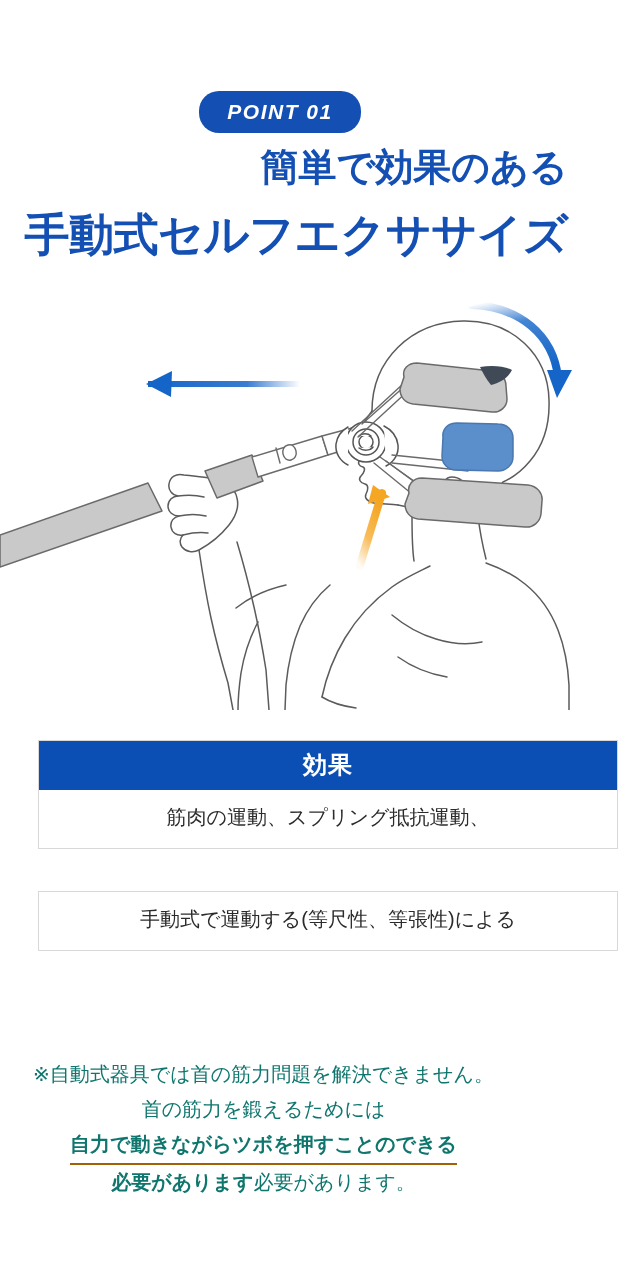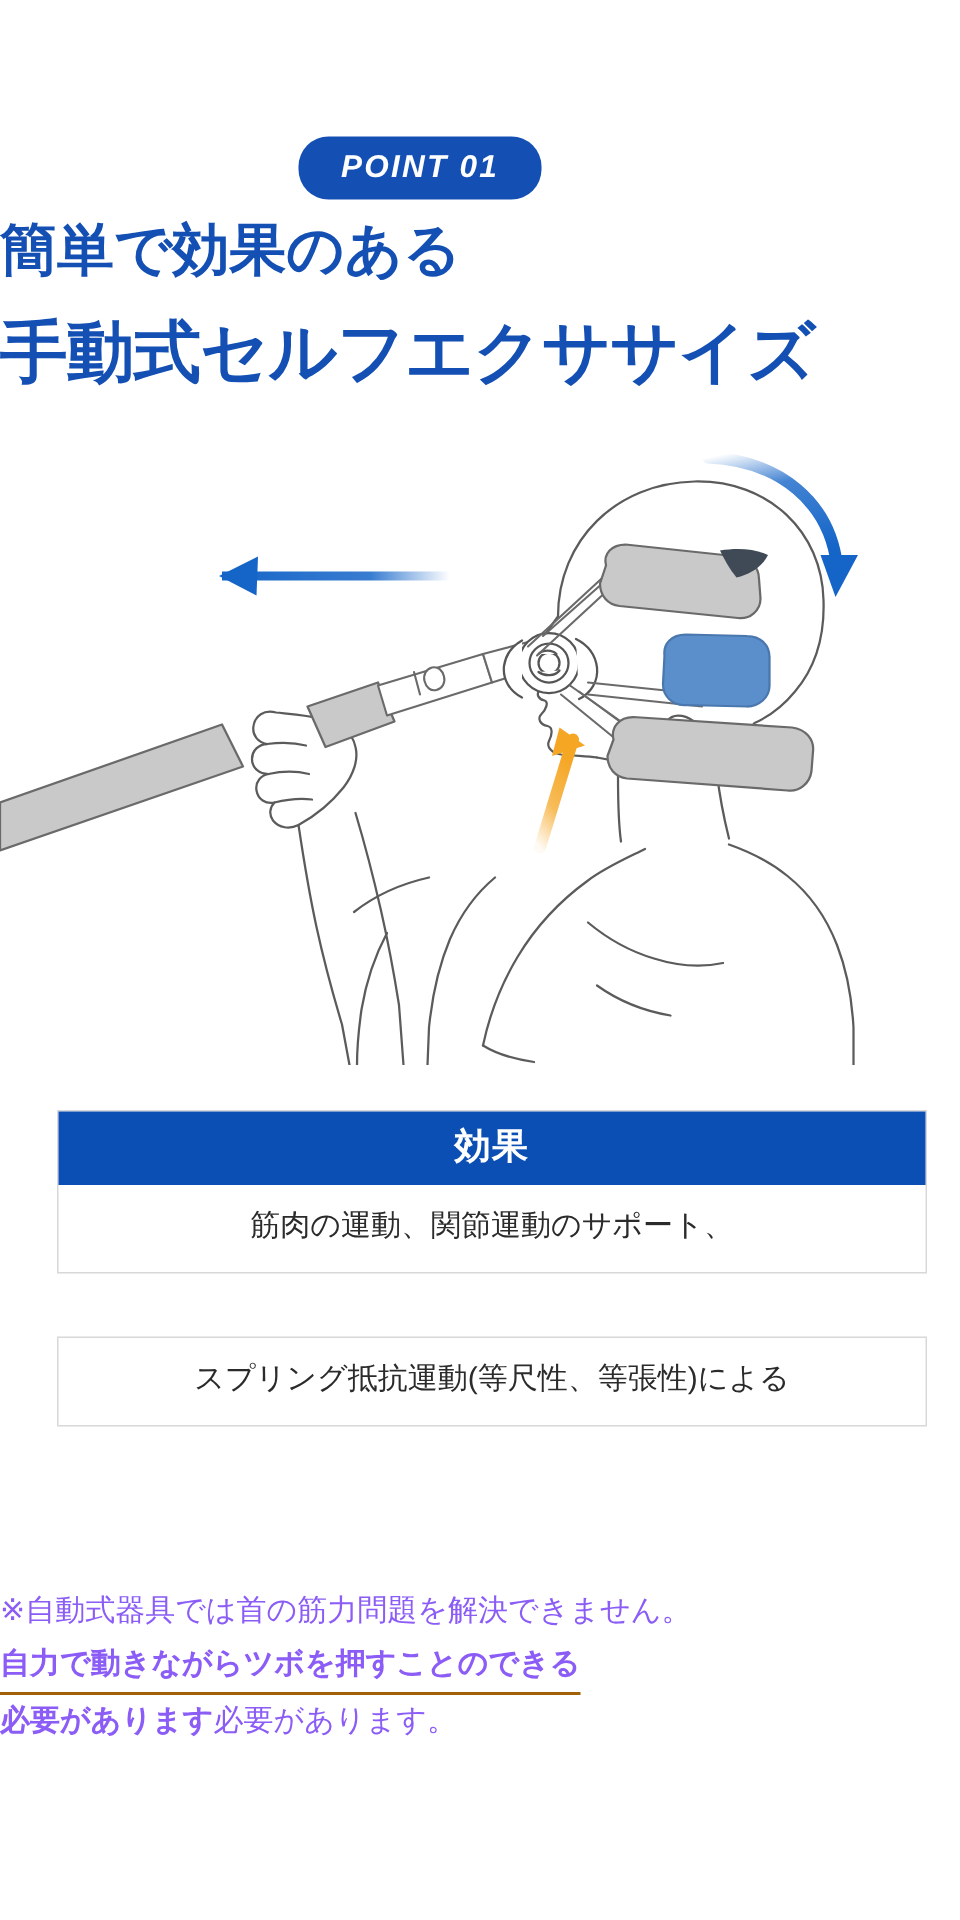--- a/index.html
+++ b/index.html
@@ -37,21 +37,21 @@
     padding: 10px 28px 11px 28px;
     border-radius: 20px;
   }
 
   
   .headline {
     position: absolute;
     top: 143px;
     left: 0;
     width: 568px;
-    text-align: left;
+    text-align: right;
     color: #1450B4;
   }
   .headline .line1 {
     display: block;
     font-size: 38px;
     font-weight: 600;
     line-height: 1.28;
     letter-spacing: 0px;
   }
   .headline .line2 {
@@ -103,24 +103,24 @@
     padding: 12px 10px 16px 10px;
   }
   .table-body .row2 { display: block; }
 
   
   .footnote {
     position: absolute;
     top: 1057px;
     left: 0;
     width: 527px;
-    text-align: left;
+    text-align: center;
     font-size: 20px;
     line-height: 1.75;
-    color: #8b5cf6;
+    color: #0f766e;
   }
   .footnote .fn-line { display: block; }
   .footnote .fn-underline {
     display: inline-block;
     font-weight: bold;
     border-bottom: 2px solid #a16207;
     padding-bottom: 1px;
   }
   .footnote .fn-strong { font-weight: bold; }
 </style>
@@ -285,31 +285,32 @@
     <g>
       <path d="M360,280 L382,208" fill="none" stroke="url(#gradOrange)" stroke-width="8" stroke-linecap="round"></path>
       <polygon points="373,200 390,212 368,219" fill="#F5A623"></polygon>
     </g>
   </svg>
 </div>
 
 <div class="table-block" id="table-effect">
   <div class="table-head">効果</div>
   <div class="table-body">
-    <span class="row2">筋肉の運動、関節運動のサポート、</span>
+    <span class="row2">筋肉の運動、スプリング抵抗運動、</span>
   </div>
 </div>
 
 <div class="table-block" id="table-principle">
   <div class="table-body">
-    <span class="row2">スプリング抵抗運動(等尺性、等張性)による</span>
+    <span class="row2">手動式で運動する(等尺性、等張性)による</span>
   </div>
 </div>
 
 <div class="footnote">
   <span class="fn-line">※自動式器具では首の筋力問題を解決できません。</span>
+  <span class="fn-line">首の筋力を鍛えるためには</span>
   <span class="fn-line">
     <span class="fn-underline">自力で動きながらツボを押すことのできる</span>
   </span>
   <span class="fn-line">
     <span class="fn-strong">必要があります</span><span>必要があります。</span>
   </span>
 </div>
 
 </body></html>

